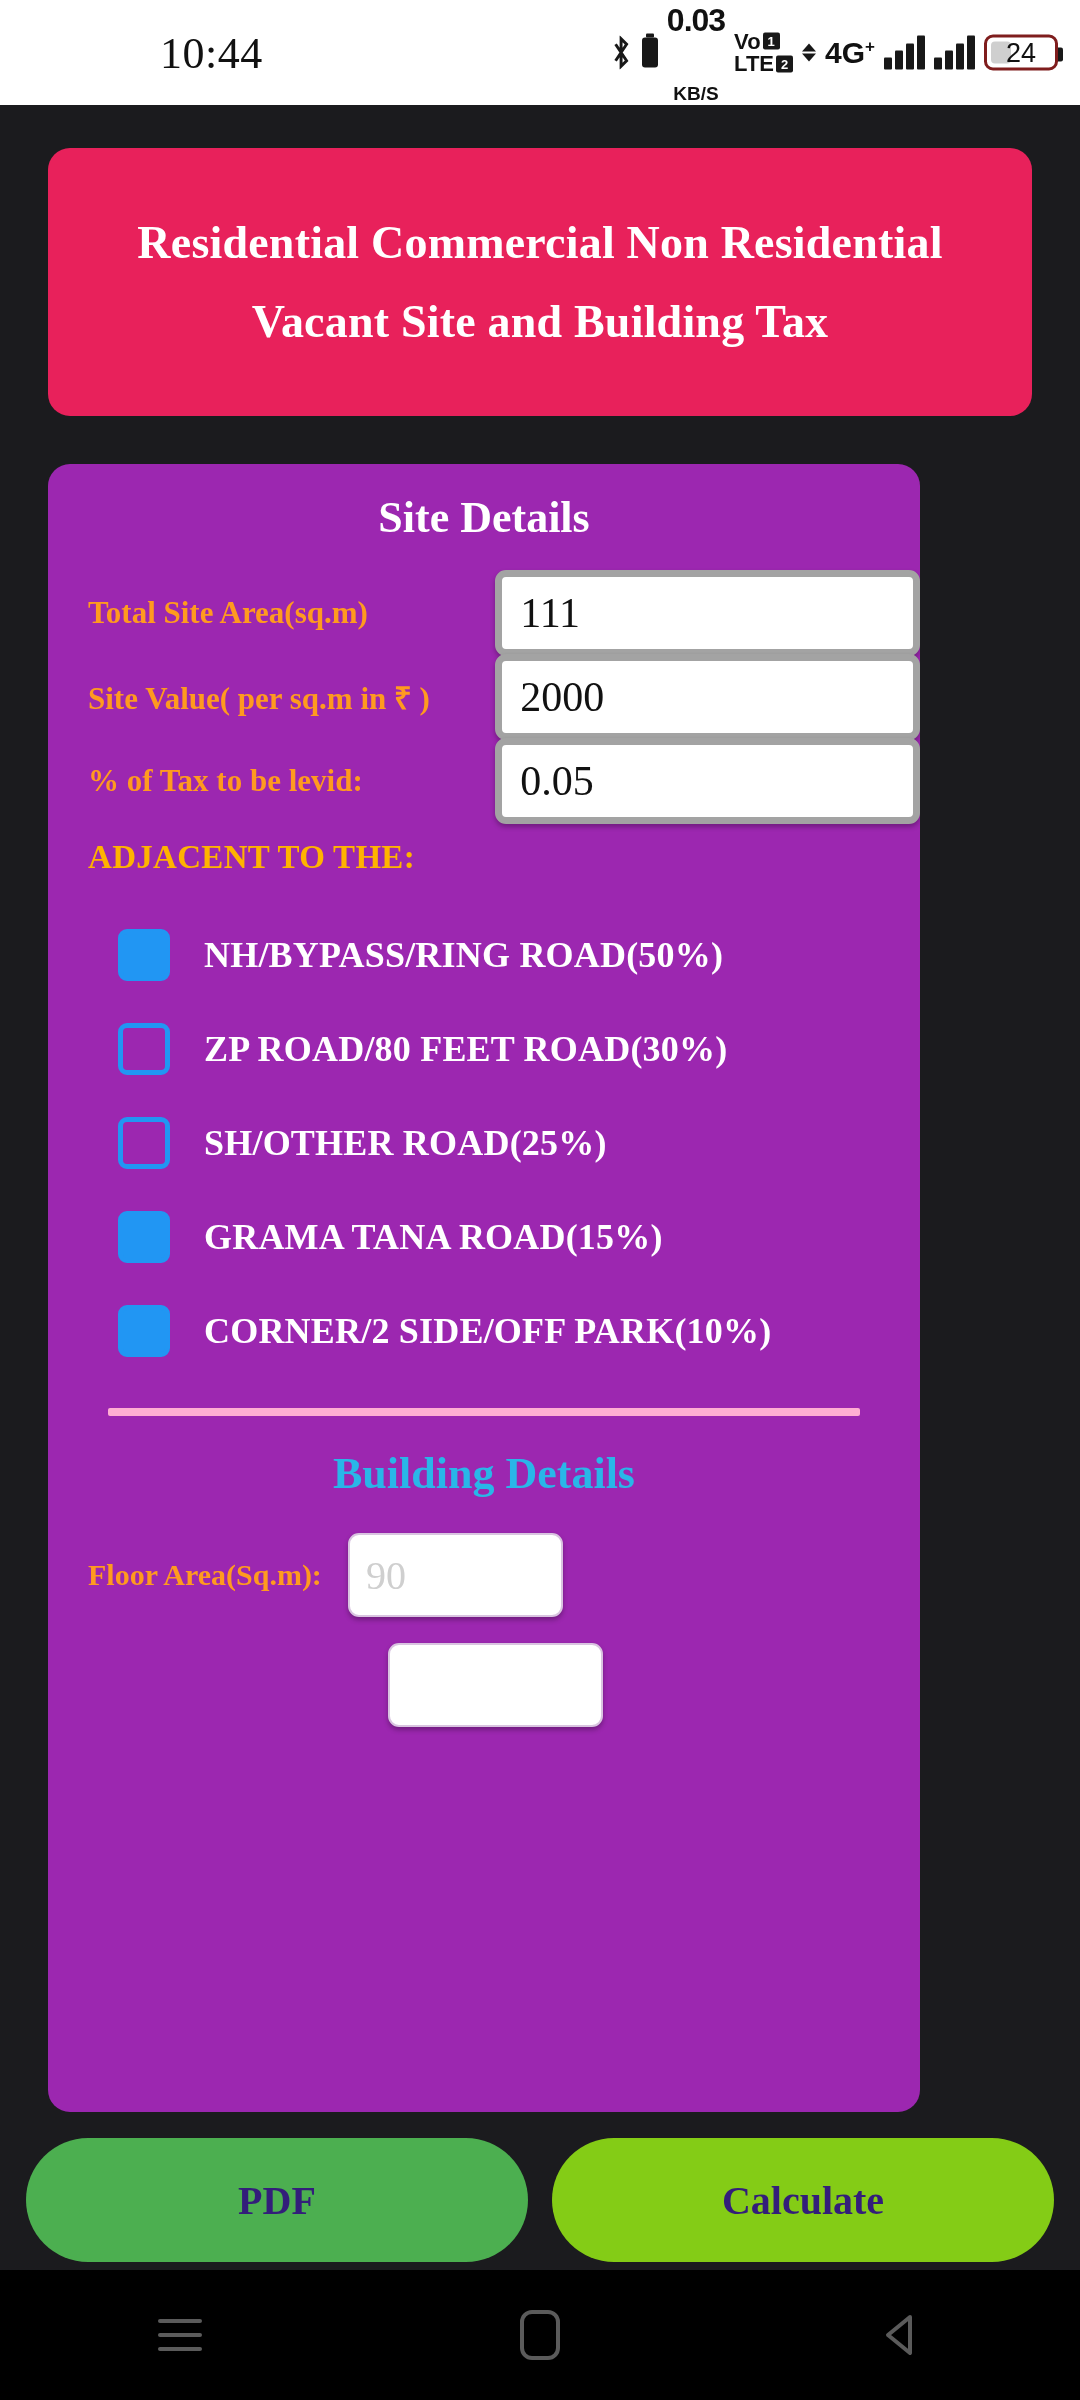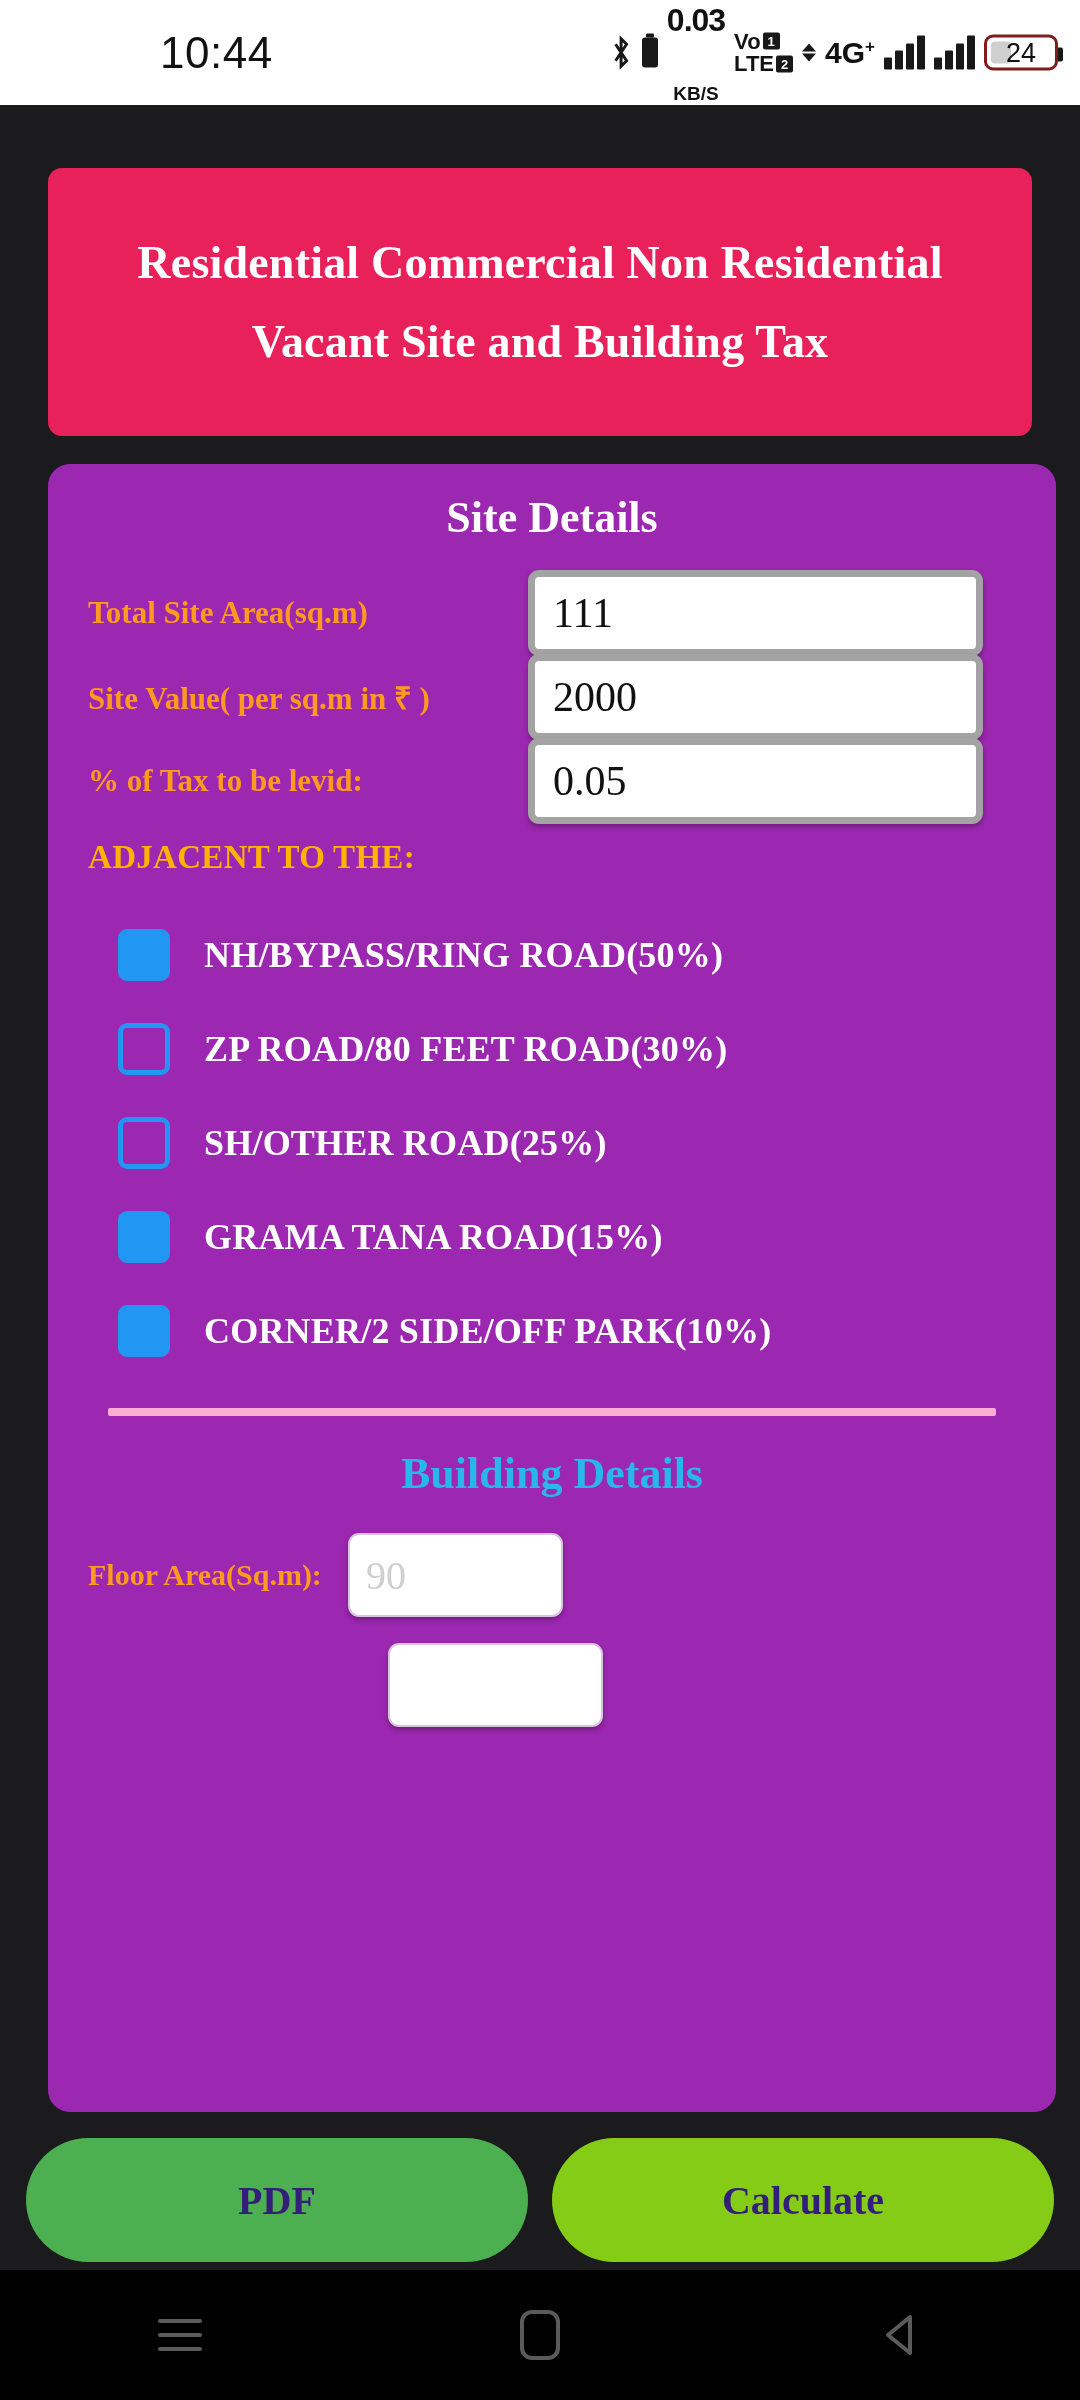--- a/index.html
+++ b/index.html
@@ -11,21 +11,21 @@
   }
   #screen { position:relative; width:1080px; height:2400px; background:#1b1b1e; }
 
   
   .statusbar{
     position:absolute; top:0; left:0; width:1080px; height:105px;
     background:#ffffff; display:flex; align-items:center;
   }
   .sb-time{
     position:absolute; left:160px; top:50%; transform:translateY(-50%);
-    font-family:Liberation Sans, sans-serif;
+    font-family:Liberation Serif, serif;
     font-size:44px; color:#111; letter-spacing:0.5px;
   }
   .sb-right{
     position:absolute; right:22px; top:50%; transform:translateY(-50%);
     display:flex; align-items:center; gap:9px;
   }
   .bt-icon{ width:22px; height:34px; }
   .batt-small{ width:16px; height:30px; background:#181818; border-radius:3px; position:relative; }
   .batt-small:before{ content:""; position:absolute; top:-4px; left:4px; width:8px; height:4px; background:#181818; border-radius:1px;}
   .netspeed{ display:flex; flex-direction:column; align-items:center; line-height:1; font-family:"Liberation Sans", sans-serif; color:#111;gap:47px; }
@@ -47,33 +47,32 @@
     width:74px; height:36px; border:3px solid #7f1d1d; border-radius:9px;
     position:relative; display:flex; align-items:center; padding:3px;
   }
   .batt-big:after{ content:""; position:absolute; right:-8px; top:10px; width:5px; height:14px; background:#181818; border-radius:0 2px 2px 0;}
   .batt-fill{ position:absolute; left:4px; top:4px; bottom:4px; width:20px; background:#cfcfcf; border-radius:4px;}
   .batt-num{ position:relative; width:100%; text-align:center; font-family:"Liberation Sans", sans-serif; font-size:27px; font-weight:400; color:#111; }
 
   
   .header-card{
     position:absolute; left:48px; top:148px; width:984px; height:268px;
-    background:#e8215b; border-radius:14px;
+    background:#e8215b; border-radius:22px;
     display:flex; align-items:center; justify-content:center;
     padding:12px 34px;
-    margin-top:20px;
   }
   .header-title{
     color:#ffffff; font-weight:700; font-size:46px; line-height:1.72;
     text-align:center; letter-spacing:0.2px;
   }
 
   
   .purple-card{
-    position:absolute; left:48px; top:464px; width:1008px; height:1648px;
+    position:absolute; left:48px; top:464px; width:872px; height:1648px;
     background:#9c27b0; border-radius:22px; overflow:hidden;
   }
   .section-title{
     text-align:center; color:#ffffff; font-weight:700; font-size:44px;
     margin-top:28px;
   }
   .field-row{
     position:relative; display:flex; align-items:center; height:96px;
   }
   .field-label{

